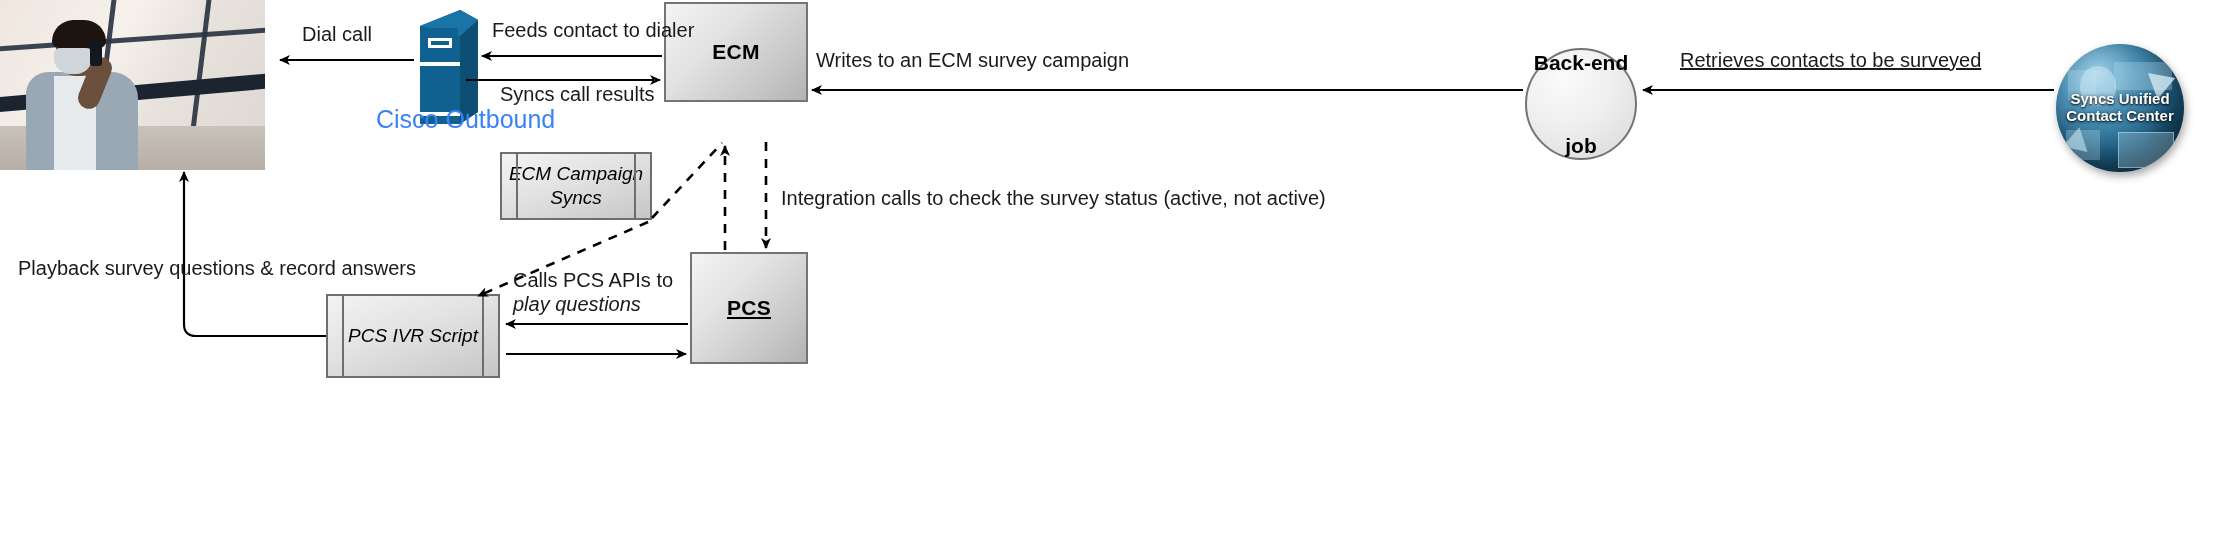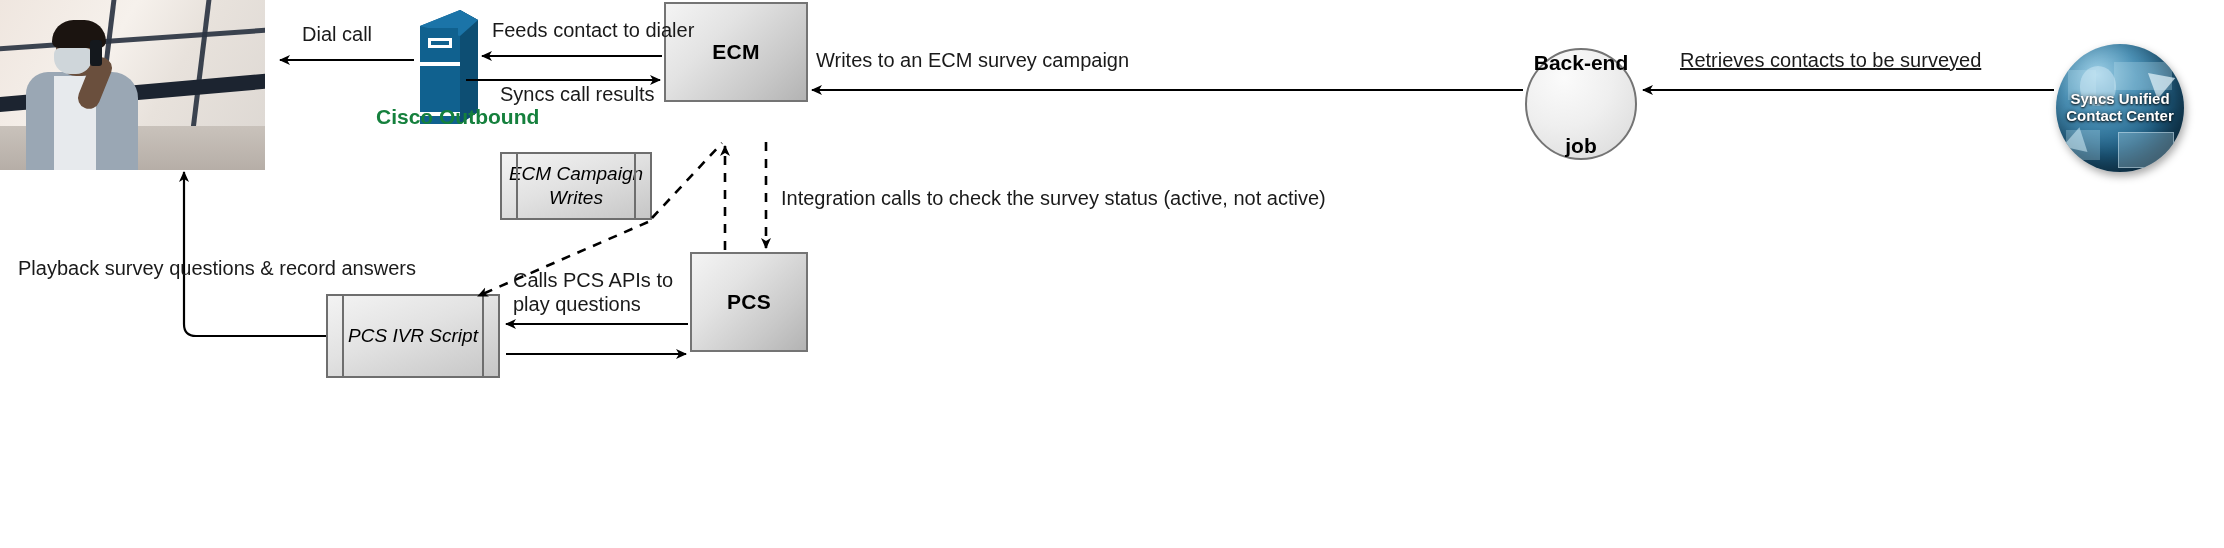--- a/index.html
+++ b/index.html
@@ -71,21 +71,21 @@
         border-bottom:14px solid transparent;transform:rotate(-20deg);}
   .logo .arrow2{position:absolute;left:6px;bottom:16px;width:0;height:0;
         border-right:22px solid rgba(210,236,248,.55);border-top:13px solid transparent;
         border-bottom:13px solid transparent;transform:rotate(-18deg);}
   .logo .ltext{position:absolute;left:0;right:0;top:46px;text-align:center;color:#fff;
         font-weight:bold;font-size:15px;line-height:1.15;
         text-shadow:0 1px 2px rgba(0,0,0,.85),0 0 4px rgba(0,0,0,.6);}
 
   
   .lbl{position:absolute;font-size:20px;color:#1a1a1a;white-space:nowrap;line-height:1.2;}
-  .caption{position:absolute;font-size:21px;font-weight:bold;color:#15803d;white-space:nowrap;}
+  .caption{position:absolute;font-size:25px;font-weight:normal;color:#3b82f6;white-space:nowrap;}
 </style>
 </head>
 <body>
 
 <div id="canvas">
 
   <div class="photo">
     <div class="sky"></div>
     <div class="winframe">
       <div class="mullion m1"></div>
@@ -141,30 +141,30 @@
     <div class="ltext">
       <div>Syncs Unified</div>
       <div>Contact Center</div>
     </div>
   </div>
 
   <div class="node procnode" style="left:500px;top:152px;width:152px;height:68px;flex-direction:column;">
     <div class="bar bl"></div>
       <div class="bar br"></div>
     <span>ECM Campaign</span>
-    <span>Writes</span>
+    <span>Syncs</span>
   </div>
 
   <div class="node procnode" style="left:326px;top:294px;width:174px;height:84px;">
     <div class="bar bl"></div>
       <div class="bar br"></div>
     <span>PCS IVR Script</span>
   </div>
 
-  <div class="node boxnode" style="left:690px;top:252px;width:118px;height:100px;">
+  <div class="node boxnode" style="left:690px;top:252px;width:118px;height:112px;text-decoration:underline;">
     <span>PCS</span>
   </div>
 
   <svg class="layer">
     <defs>
       <marker id="ah" markerWidth="12" markerHeight="12" refX="10" refY="5" orient="auto" markerUnits="userSpaceOnUse">
         <path d="M0,0 L11,5 L0,10 L3,5 Z" fill="#000"></path>
       </marker>
     </defs>
     <g stroke="#000" stroke-width="2.2" fill="none">
@@ -198,15 +198,15 @@
   </svg>
 
   <div class="lbl" style="left:302px;top:22px;">Dial call</div>
   <div class="lbl" style="left:492px;top:18px;">Feeds contact to dialer</div>
   <div class="lbl" style="left:500px;top:82px;">Syncs call results</div>
   <div class="lbl" style="left:816px;top:48px;">Writes to an ECM survey campaign</div>
   <div class="lbl" style="left:1680px;top:48px;text-decoration:underline;">Retrieves contacts to be surveyed</div>
   <div class="lbl" style="left:781px;top:186px;">Integration calls to check the survey status (active, not active)</div>
   <div class="lbl" style="left:18px;top:256px;">Playback survey questions &amp; record answers</div>
   <div class="lbl" style="left:513px;top:268px;">Calls PCS APIs to</div>
-  <div class="lbl" style="left:513px;top:292px;">play questions</div>
+  <div class="lbl" style="left:513px;top:292px;font-style:italic;">play questions</div>
 
 </div>
 
 </body></html>

